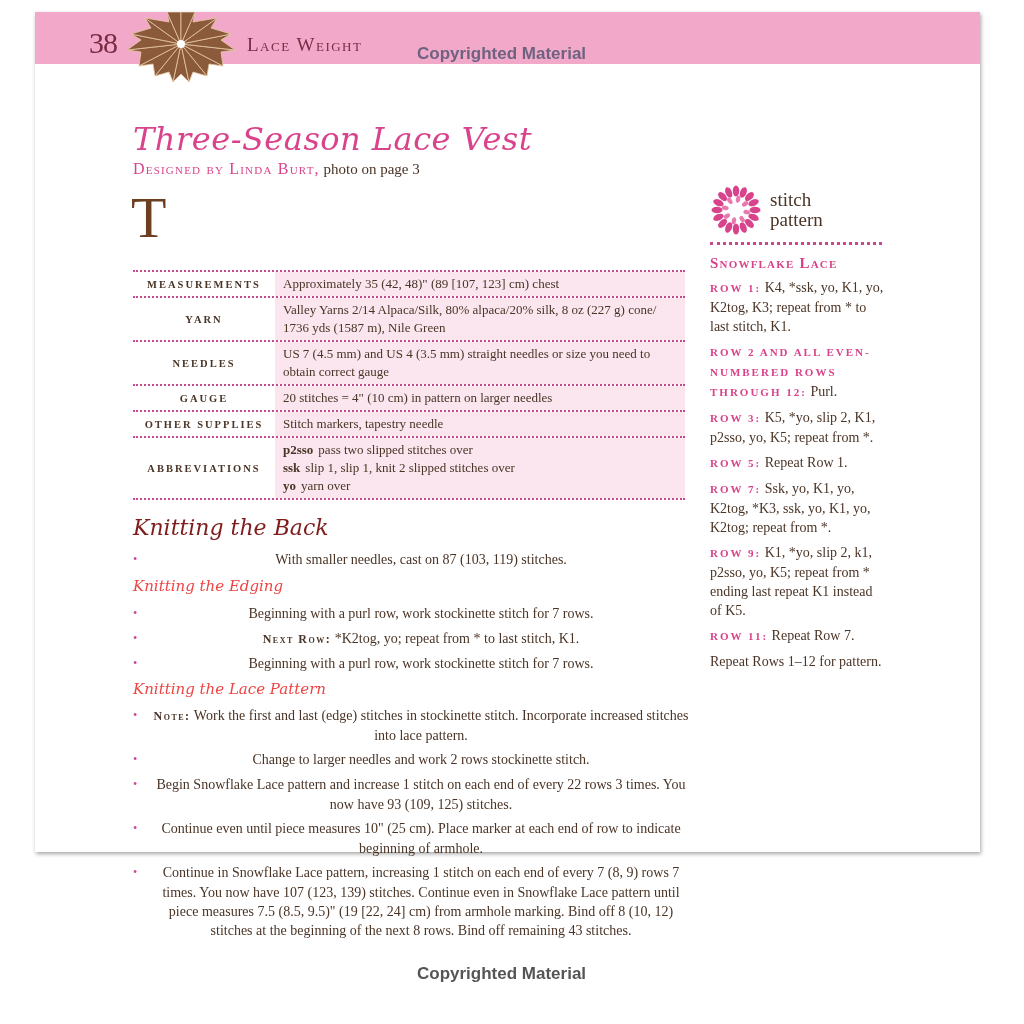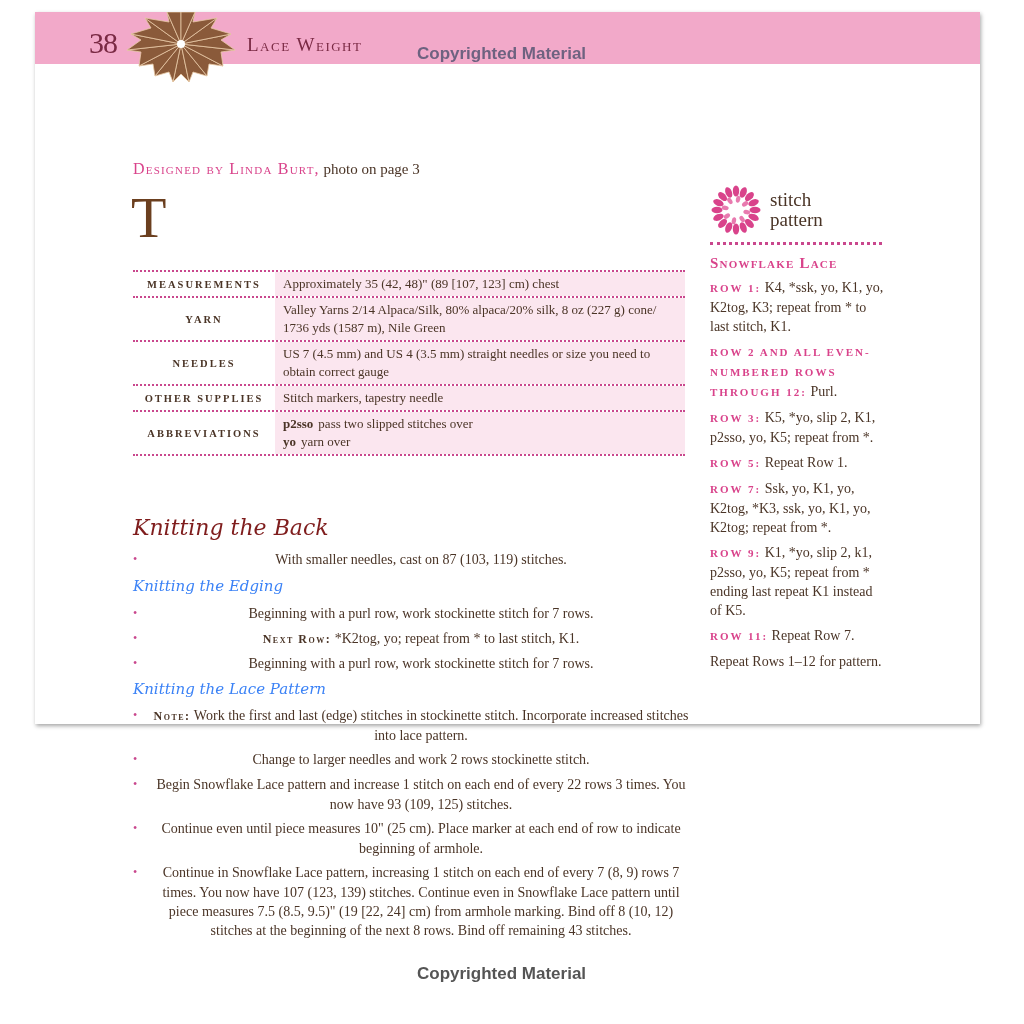--- a/index.html
+++ b/index.html
@@ -1,21 +1,21 @@
 <!DOCTYPE html>
 <html><head>
 <meta charset="utf-8">
 <style>
   html, body { margin: 0; padding: 0; }
   body {
     width: 1024px; height: 1024px; background: #ffffff; position: relative; overflow: hidden;
     font-family: "Liberation Serif", "DejaVu Serif", serif; color: #4a3426;
   }
   .page {
-    position: absolute; left: 35px; top: 12px; width: 945px; height: 712px;
+    position: absolute; left: 35px; top: 12px; width: 945px; height: 840px;
     background: #ffffff; box-shadow: 1px 2px 4px rgba(0,0,0,0.35);
   }
   .header-band {
     position: absolute; left: 0; top: 0; width: 945px; height: 52px; background: #f2a9c9;
   }
   .page-number {
     position: absolute; left: 54px; top: 14px; font-size: 30px; color: #7a2a44;
     font-family: "Liberation Serif", serif; letter-spacing: -1px;
   }
   .header-flower { position: absolute; left: 90px; top: 0px; width: 112px; height: 72px; }
@@ -63,21 +63,21 @@
     flex: 1; background: #fbe6ef; padding: 3px 8px; font-size: 13px; line-height: 18px; color: #4a3426;
   }
   .abbr-line b { font-weight: bold; margin-right: 5px; }
 
   
   .h2 {
     position: absolute; left: 98px; font-size: 22px; font-style: italic; color: #7f1d1d;
     font-family: "DejaVu Serif", serif;
   }
   .h3 {
-    position: absolute; left: 98px; font-size: 15px; font-style: italic; color: #3b82f6;
+    position: absolute; left: 98px; font-size: 15px; font-style: italic; color: #ef4444;
     font-family: "DejaVu Serif", serif;
   }
   .bullets { position: absolute; left: 98px; width: 560px; margin: 0; padding: 0; list-style: none; }
   .bullets li {
     position: relative; padding-left: 16px; font-size: 14px; line-height: 19px; color: #4a3426; margin-bottom: 5px; text-align: center;
   }
   .bullets li::before {
     content: "\2022"; position: absolute; left: 0; top: 0; color: #c9478d; font-size: 12px;
   }
   .sc { font-variant: small-caps; letter-spacing: 1.5px; font-size: 12px; font-weight: bold; }
@@ -123,49 +123,55 @@
       <polygon points="0,-4 -14,-36 -12,-26 -36,-30"></polygon>
       <polygon points="0,-4 14,-36 12,-26 36,-30"></polygon>
       <polygon points="0,-4 0,-36 -14,-36"></polygon>
       <polygon points="0,-4 0,-36 14,-36"></polygon>
     </g>
     <circle cx="0" cy="-4" r="4" fill="#ffffff"></circle>
   </svg>
   <div class="section-title">Lace Weight</div>
   <div class="copyright-top">Copyrighted Material</div>
 
+  <div class="title">Three-Season Lace Vest</div>
   <div class="byline">
     <span class="designer">Designed by Linda Burt,</span>
     <span>photo on page 3</span>
   </div>
   <div class="intro">
     <span class="dropcap">T</span>
   </div>
 
   <div class="specs">
     <div class="spec-row">
       <div class="spec-label">Measurements</div>
       <div class="spec-value">Approximately 35 (42, 48)" (89 [107, 123] cm) chest</div>
     </div>
     <div class="spec-row">
       <div class="spec-label">Yarn</div>
       <div class="spec-value">Valley Yarns 2/14 Alpaca/Silk, 80% alpaca/20% silk, 8 oz (227 g) cone/ 1736 yds (1587 m), Nile Green</div>
     </div>
     <div class="spec-row">
       <div class="spec-label">Needles</div>
       <div class="spec-value">US 7 (4.5 mm) and US 4 (3.5 mm) straight needles or size you need to obtain correct gauge</div>
+    </div>
+    <div class="spec-row">
+      <div class="spec-label">Gauge</div>
+      <div class="spec-value">20 stitches = 4" (10 cm) in pattern on larger needles</div>
     </div>
     <div class="spec-row">
       <div class="spec-label">Other Supplies</div>
       <div class="spec-value">Stitch markers, tapestry needle</div>
     </div>
     <div class="spec-row last">
       <div class="spec-label">Abbreviations</div>
       <div class="spec-value">
         <div class="abbr-line"><b>p2sso</b><span>pass two slipped stitches over</span></div>
+        <div class="abbr-line"><b>ssk</b><span>slip 1, slip 1, knit 2 slipped stitches over</span></div>
         <div class="abbr-line"><b>yo</b><span>yarn over</span></div>
       </div>
     </div>
   </div>
 
   <div class="h2" style="top:503px;">Knitting the Back</div>
   <ul class="bullets" style="top:538px;">
     <li>With smaller needles, cast on 87 (103, 119) stitches.</li>
   </ul>
 

